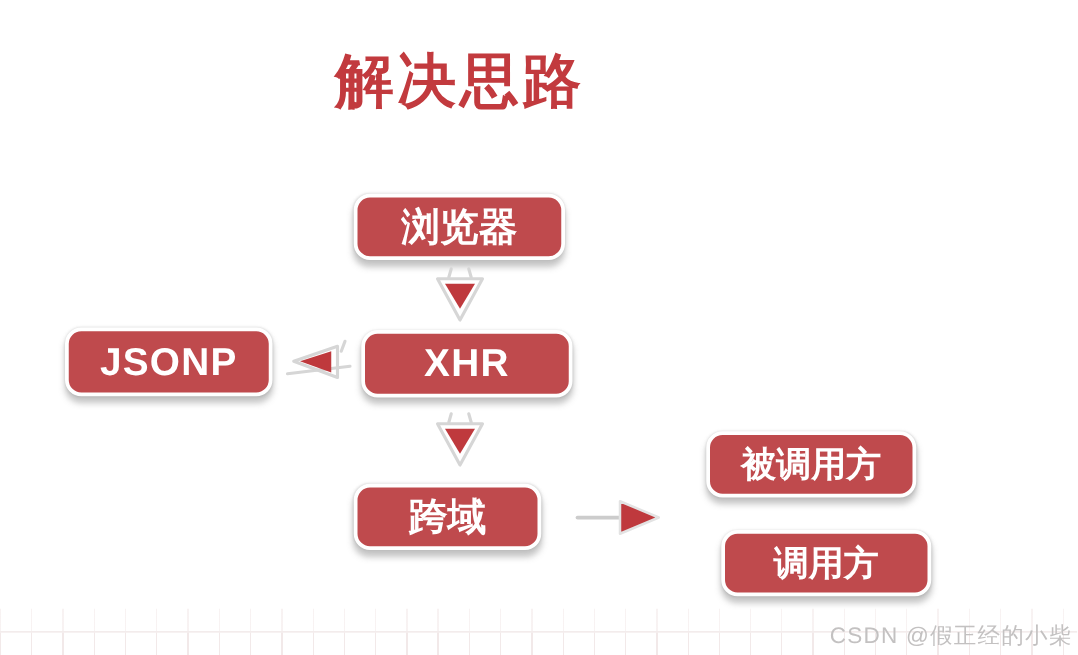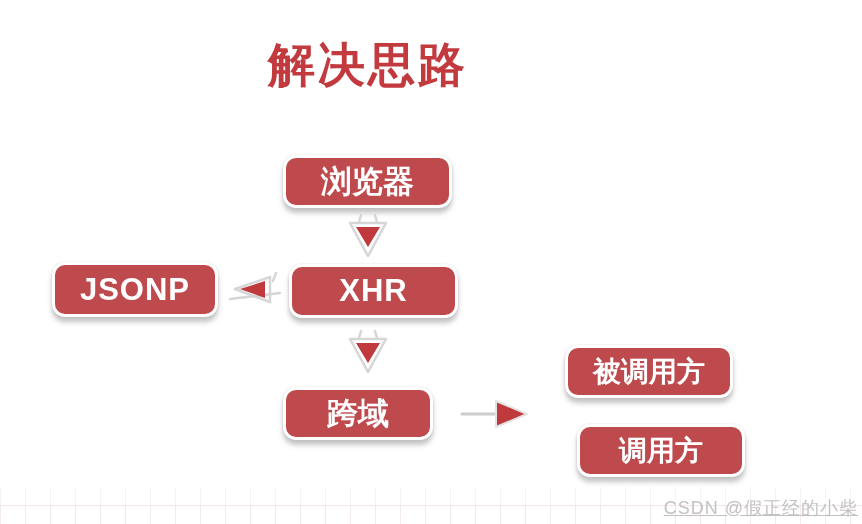--- a/index.html
+++ b/index.html
@@ -65,21 +65,20 @@
     background-image: repeating-linear-gradient(to right, #f2e9e9 0 1px, transparent 1px 25px);
   }
   .watermark {
     position: absolute;
     right: 4px;
     top: 496px;
     font-size: 18px;
     color: #c3c1c1;
     letter-spacing: 1px;
     white-space: nowrap;
-    text-decoration: underline;
   }
 </style>
 </head>
 <body>
 
 <div class="stage">
 
   <h1 class="title">解决思路</h1>
 
   <div class="node node-browser">

